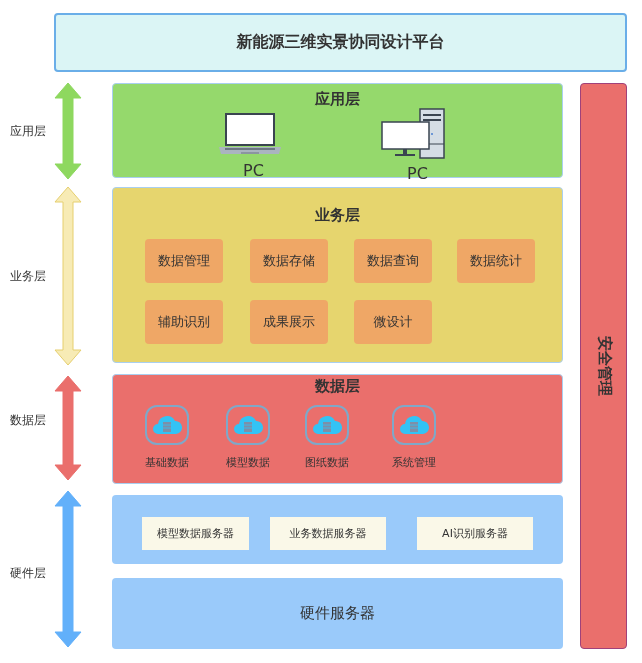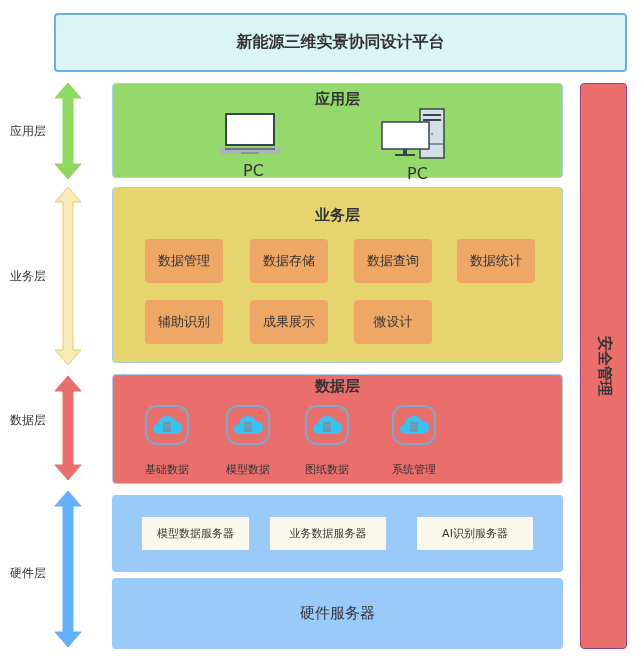--- a/index.html
+++ b/index.html
@@ -6,26 +6,26 @@
   body { width: 642px; height: 663px; background: #ffffff; position: relative; font-family: "DejaVu Sans", "Liberation Sans", sans-serif; color: #333; overflow: hidden; }
   .abs { position: absolute; }
   .title-box { left: 54px; top: 13px; width: 573px; height: 59px; background: #dbf5f5; border: 2px solid #6aaee8; border-radius: 4px; display: flex; align-items: center; justify-content: center; font-size: 16px; font-weight: bold; color: #333; }
   .side-label { left: 10px; font-size: 12px; color: #333; width: 48px; }
   .arrow { left: 54px; width: 28px; }
   .layer { border-radius: 4px; border: 1px solid #a9cff0; }
   .layer-title { position: absolute; left: 0; right: 0; text-align: center; font-size: 15px; font-weight: bold; color: #333; }
   .app-layer { left: 112px; top: 83px; width: 451px; height: 95px; background: #95d96c; }
   .biz-layer { left: 112px; top: 187px; width: 451px; height: 176px; background: #e6d56e; }
   .data-layer { left: 112px; top: 374px; width: 451px; height: 110px; background: #ea6f6c; }
-  .hw-top { left: 112px; top: 495px; width: 451px; height: 77px; background: #9acafa; border: none; padding-left: 32px; }
+  .hw-top { left: 112px; top: 495px; width: 451px; height: 69px; background: #9acafa; border: none; padding-left: 32px; }
   .hw-bottom { left: 112px; top: 578px; width: 451px; height: 71px; background: #9acafa; border: none; display: flex; align-items: center; justify-content: center; font-size: 15px; font-weight: normal; color: #333; }
   .biz-item { position: absolute; width: 78px; height: 44px; background: #efa766; border-radius: 4px; display: flex; align-items: center; justify-content: center; font-size: 13px; color: #333; }
   .data-item { position: absolute; width: 70px; text-align: center; }
   .data-icon { width: 44px; height: 40px; margin: 0 auto; border: 2px solid #7fa8c8; border-radius: 12px; display: flex; align-items: center; justify-content: center; }
-  .data-label { font-size: 11px; color: #333; margin-top: 17px; }
+  .data-label { font-size: 11px; color: #333; margin-top: 10px; }
   .server { position: absolute; top: 22px; height: 33px; background: #faf8e8; display: flex; align-items: center; justify-content: center; font-size: 11px; color: #333; }
   .security { left: 580px; top: 83px; width: 47px; height: 566px; background: #ea6f6c; border: 1px solid #a0417a; border-radius: 4px; }
   .security-text { position: absolute; left: 50%; top: 50%; transform: translate(-50%,-50%) rotate(90deg); font-size: 15px; font-weight: bold; color: #333; white-space: nowrap; }
   .pc-label { position: absolute; font-size: 16px; color: #333; }
 </style>
 </head>
 <body>
 
 <div class="abs title-box">新能源三维实景协同设计平台</div>
 

